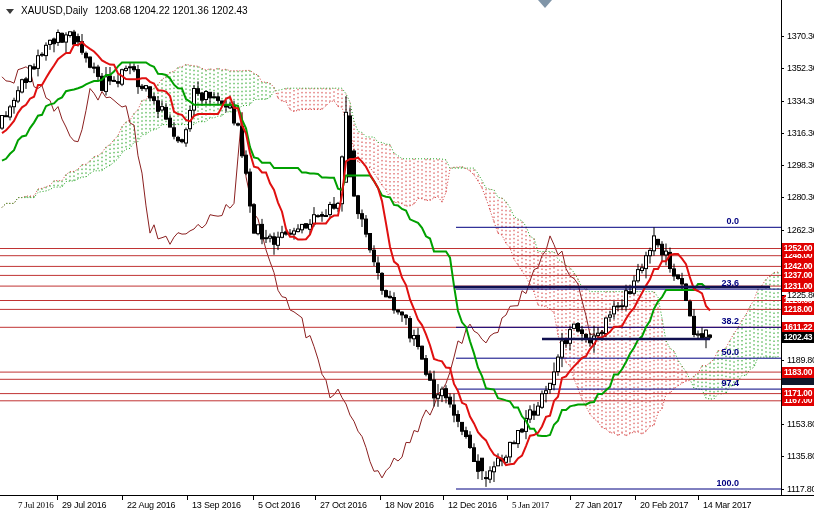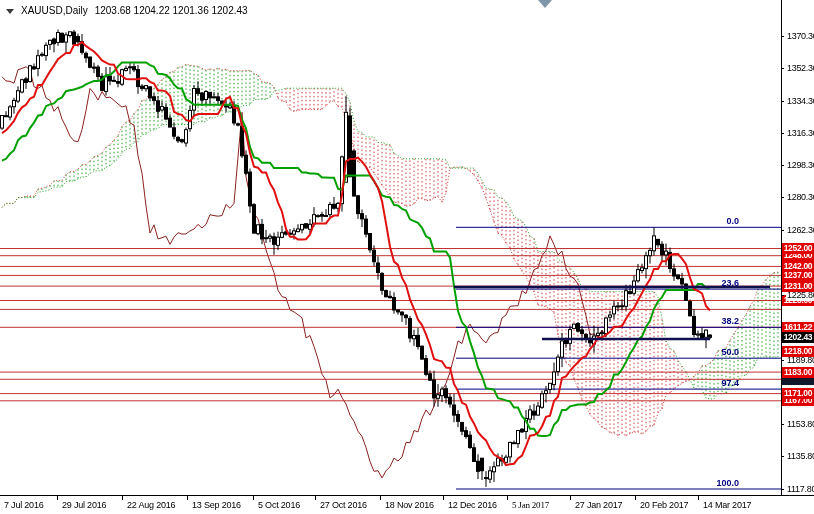--- a/index.html
+++ b/index.html
@@ -669,28 +669,28 @@
       <div class="ptick" style="top: 424px;"></div>
       <div class="plabel" style="top: 419px;">1153.80</div>
       <div class="ptick" style="top: 456.2px;"></div>
       <div class="plabel" style="top: 451.2px;">1135.80</div>
       <div class="ptick" style="top: 488.5px;"></div>
       <div class="plabel" style="top: 483.5px;">1117.80</div>
       <div class="badge" style="background: rgb(224, 0, 0); top: 243px;">1252.00</div>
       <div class="badge" style="background: rgb(224, 0, 0); top: 260.9px;">1242.00</div>
       <div class="badge" style="background: rgb(224, 0, 0); top: 269.9px;">1237.00</div>
       <div class="badge" style="background: rgb(224, 0, 0); top: 280.6px; text-align: center;">1231.00</div>
-      <div class="badge" style="background: rgb(224, 0, 0); top: 303.9px; margin-top: 42px;">1218.00</div>
+      <div class="badge" style="background: rgb(224, 0, 0); top: 303.9px;">1218.00</div>
       <div class="badge" style="background: rgb(224, 0, 0); top: 321.8px;">1611.22</div>
       <div class="badge" style="background: rgb(224, 0, 0); top: 366.6px;">1183.00</div>
       <div class="badge" style="background: rgb(224, 0, 0); top: 388.1px;">1171.00</div>
       <div class="badge" style="background: rgb(0, 0, 0); top: 331.8px;">1202.43</div>
     </div>
   <div id="time-axis">
-      <div class="tlabel" style="left: 4px;">7 Jul 2016</div>
+      <div class="tlabel" style="left: 18px; font-family: Liberation Serif, serif;">7 Jul 2016</div>
       <div class="ttick" style="left: 57px;"></div>
       <div class="tlabel" style="left: 62px;">29 Jul 2016</div>
       <div class="ttick" style="left: 122px;"></div>
       <div class="tlabel" style="left: 127px;">22 Aug 2016</div>
       <div class="ttick" style="left: 187px;"></div>
       <div class="tlabel" style="left: 192px;">13 Sep 2016</div>
       <div class="ttick" style="left: 253px;"></div>
       <div class="tlabel" style="left: 258px;">5 Oct 2016</div>
       <div class="ttick" style="left: 315px;"></div>
       <div class="tlabel" style="left: 320px;">27 Oct 2016</div>

